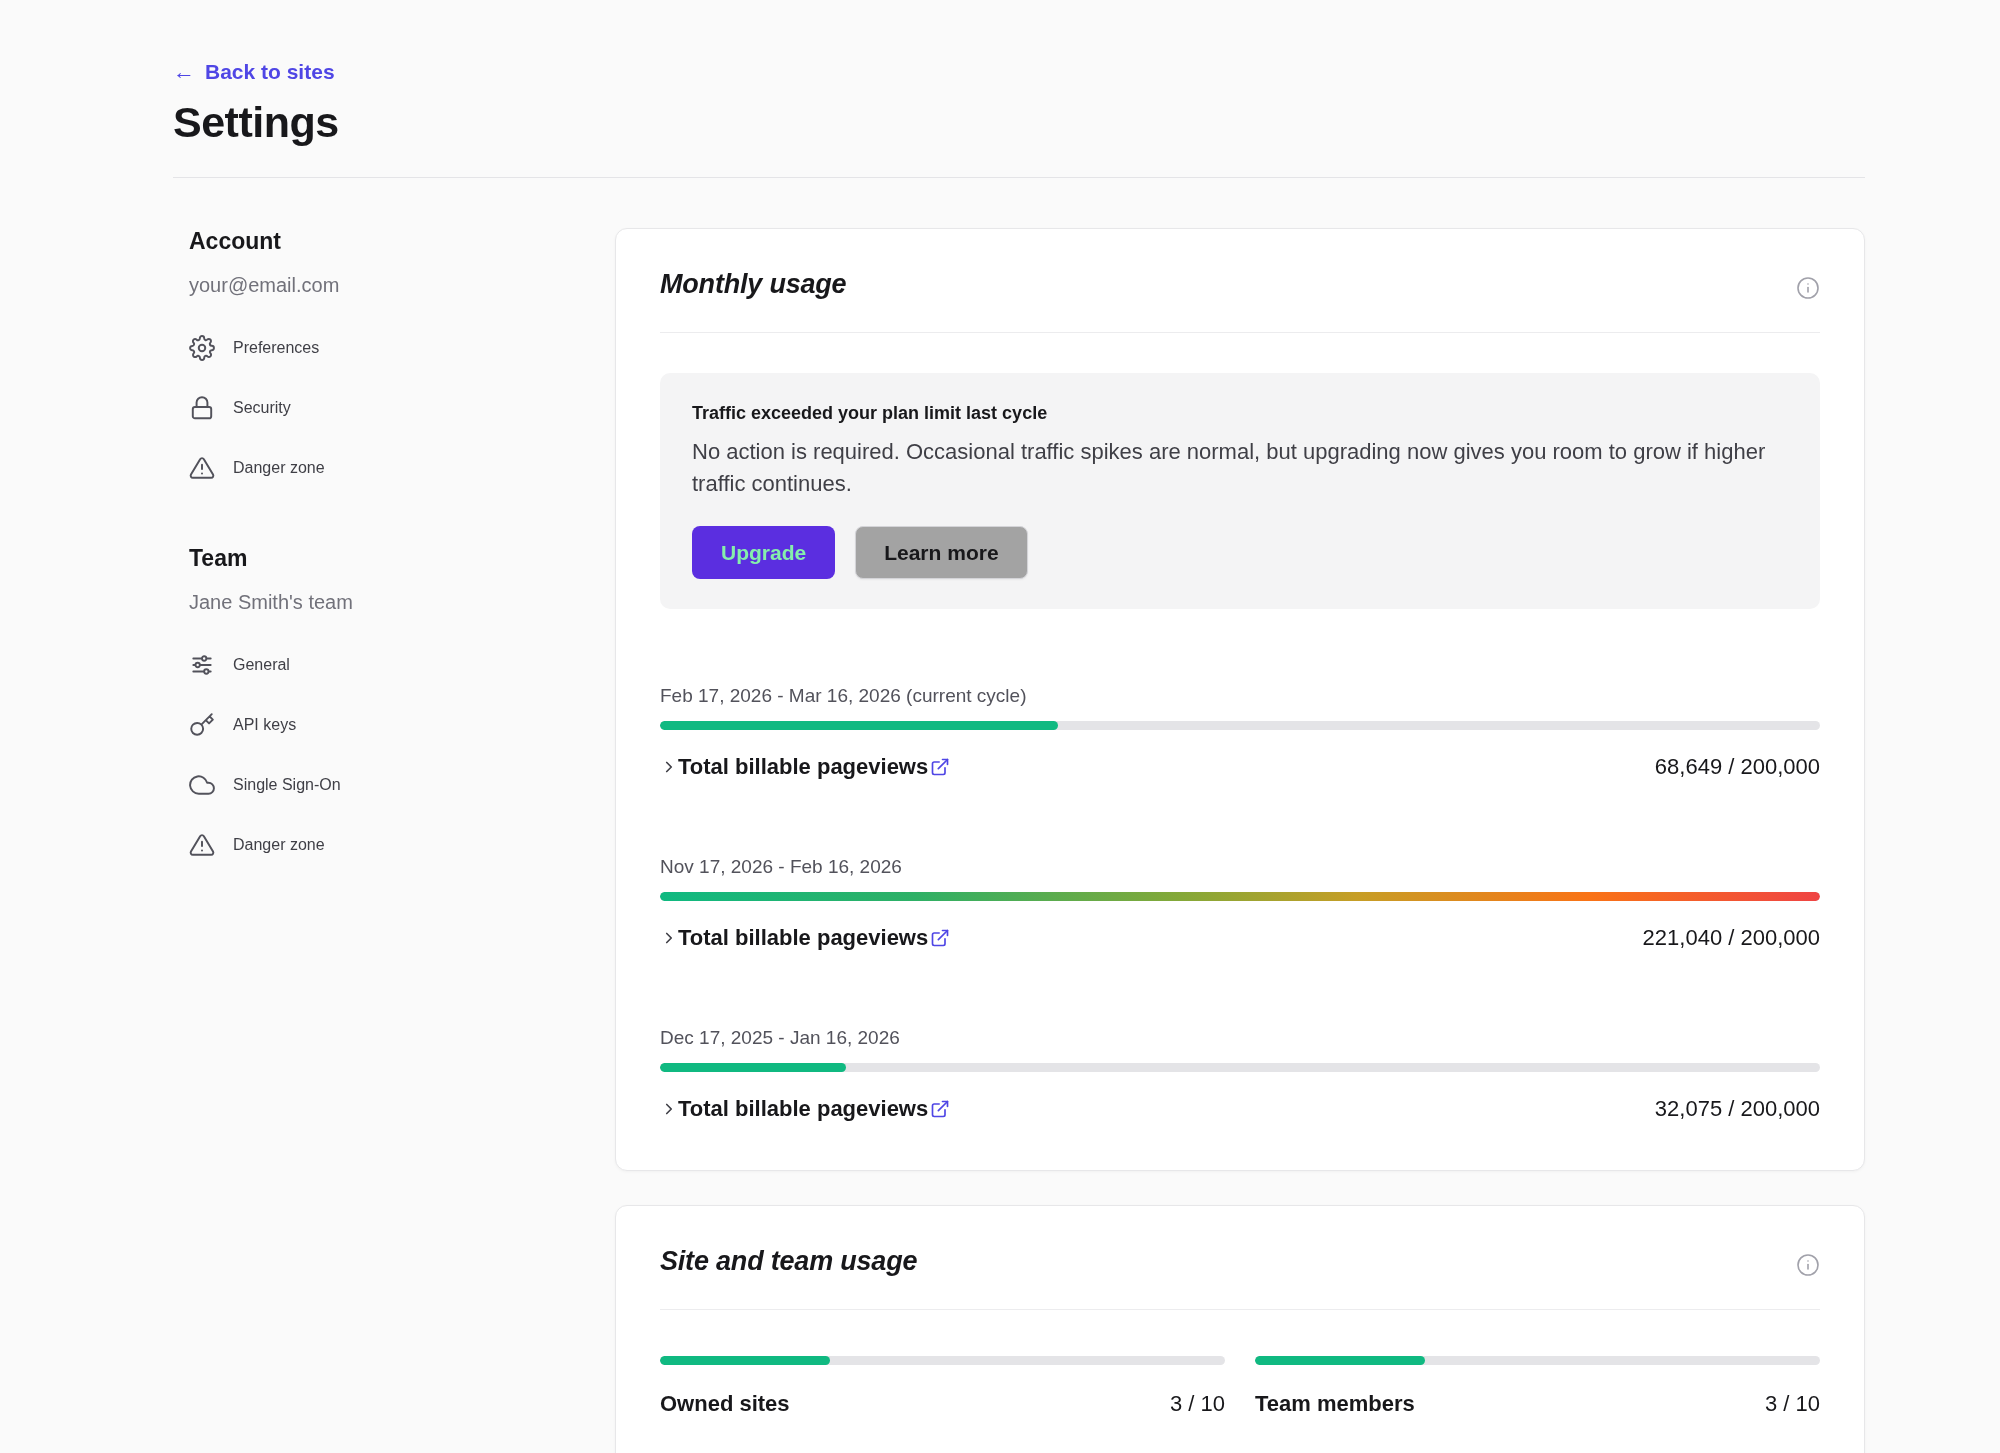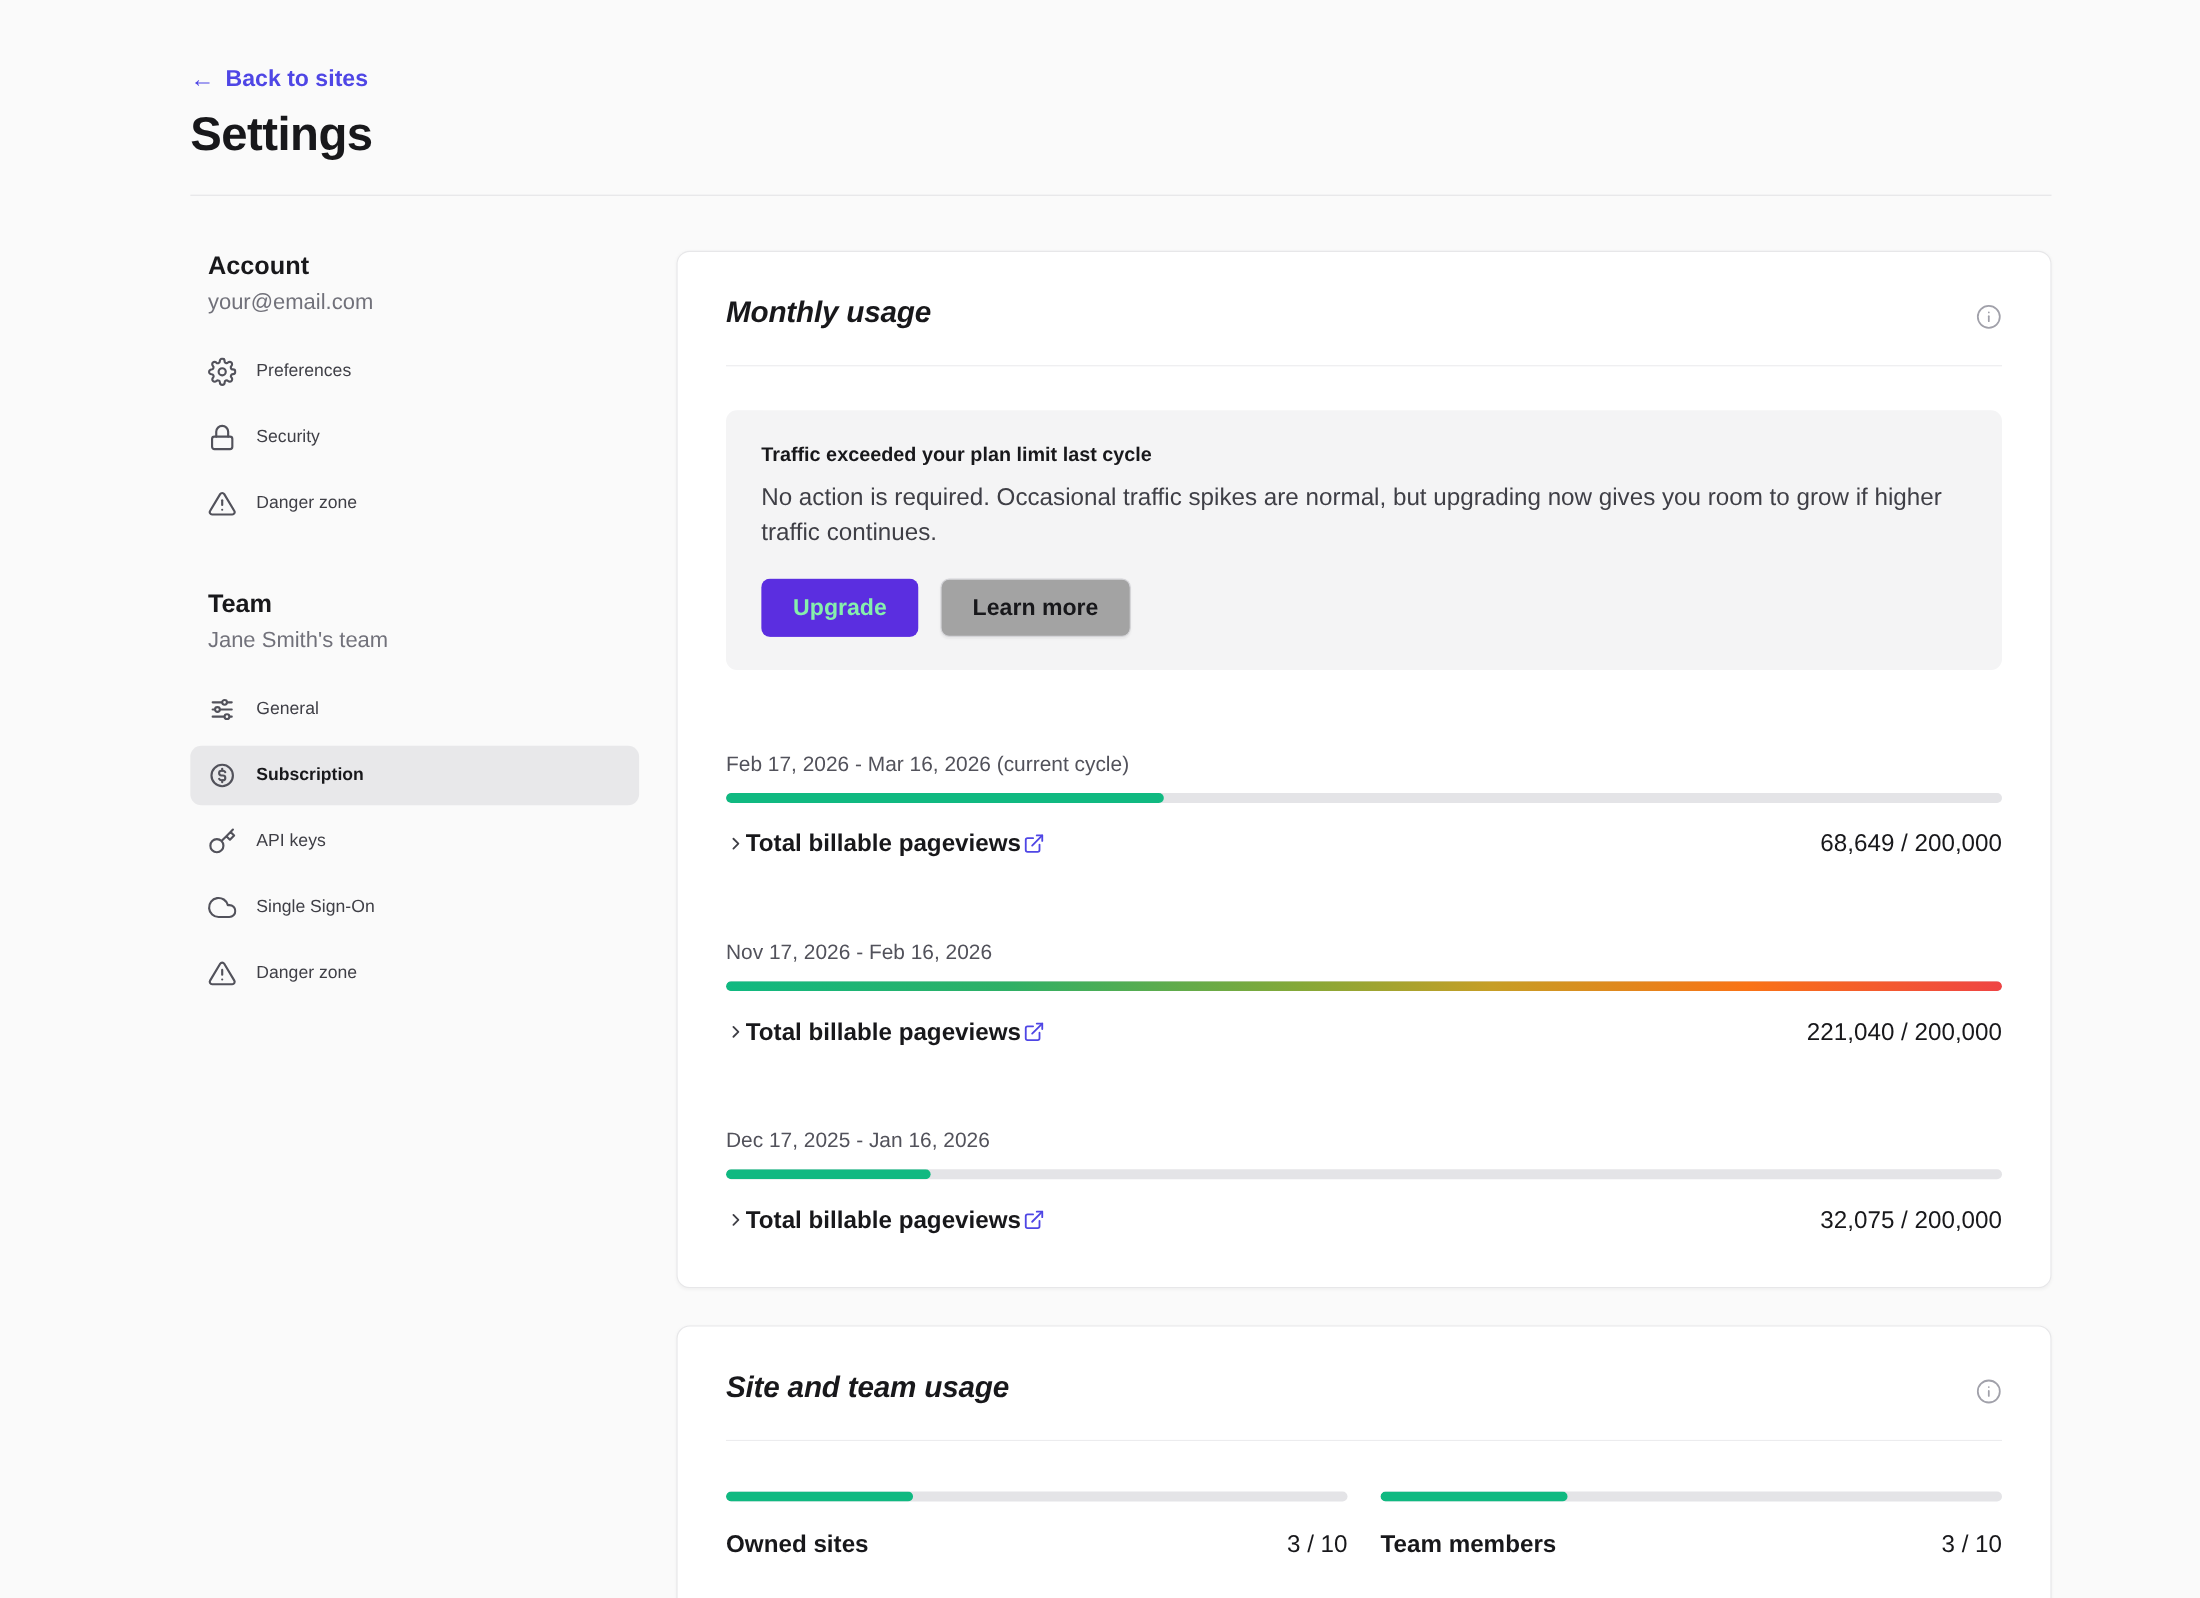--- a/index.html
+++ b/index.html
@@ -22,21 +22,21 @@
   .page-title { font-size:43px; font-weight:700; color:#18181b; margin-top:14px; letter-spacing:-0.5px; }
   .header-divider { height:1px; background:#e4e4e7; margin-top:30px; }
 
   
   .content { display:flex; margin-top:50px; align-items:flex-start; }
   .sidebar { width:408px; flex-shrink:0; margin-right:34px; }
   .main { flex:1; min-width:0; }
 
   
   .side-heading { font-size:23px; font-weight:700; color:#18181b; padding:0 16px; }
-  .side-subtitle { font-size:20px; color:#71717a; padding:0 16px; margin-top:9px; }
+  .side-subtitle { font-size:20px; color:#71717a; padding:0 16px; margin-top:19px; }
   .side-items { margin-top:24px; display:flex; flex-direction:column; gap:6px; }
   .side-item {
     display:flex; align-items:center; gap:18px;
     padding:14px 16px; border-radius:10px;
     font-size:16px; font-weight:500; color:#3f3f46; cursor:pointer;
   }
   .side-item.active { background:#e8e8ea; font-weight:700; color:#18181b; }
   .side-icon { width:26px; height:26px; display:inline-flex; flex-shrink:0; }
   .side-icon svg { width:26px; height:26px; stroke:#52525b; fill:none; stroke-width:1.8; stroke-linecap:round; stroke-linejoin:round; }
   .team-group { margin-top:50px; }
@@ -168,31 +168,20 @@
                   <line x1="4" y1="12" x2="5.5" y2="12"></line>
                   <line x1="10.5" y1="12" x2="20" y2="12"></line>
                   <circle cx="16" cy="18" r="2"></circle>
                   <line x1="4" y1="18" x2="13.5" y2="18"></line>
                   <line x1="18.5" y1="18" x2="20" y2="18"></line>
                 </svg>
             </span>
             <span>General</span>
           </div>
 
-          <div class="side-item active">
-            <span class="side-icon">
-              <svg viewBox="0 0 24 24">
-                  <circle cx="12" cy="12" r="9"></circle>
-                  <path d="M14.6 9.2a2.2 2.2 0 0 0-2-1.2h-1.2a2 2 0 0 0 0 4h1.2a2 2 0 0 1 0 4h-1.2a2.2 2.2 0 0 1-2-1.2"></path>
-                  <line x1="12" y1="6.4" x2="12" y2="8"></line>
-                  <line x1="12" y1="16" x2="12" y2="17.6"></line>
-                </svg>
-            </span>
-            <span>Subscription</span>
-          </div>
 
           <div class="side-item">
             <span class="side-icon">
               <svg viewBox="0 0 24 24">
                   <path d="M21 2l-2 2m-7.61 7.61a5.5 5.5 0 1 1-7.778 7.778 5.5 5.5 0 0 1 7.777-7.777zm0 0L15.5 7.5m0 0l3 3L22 7l-3-3m-3.5 3.5L19 4"></path>
                 </svg>
             </span>
             <span>API keys</span>
           </div>
 

